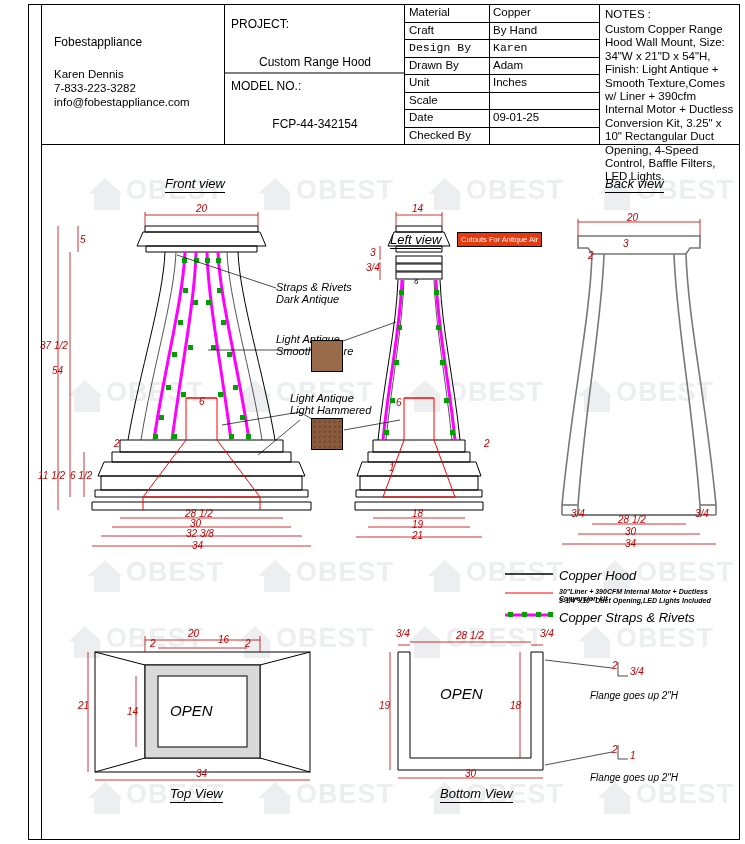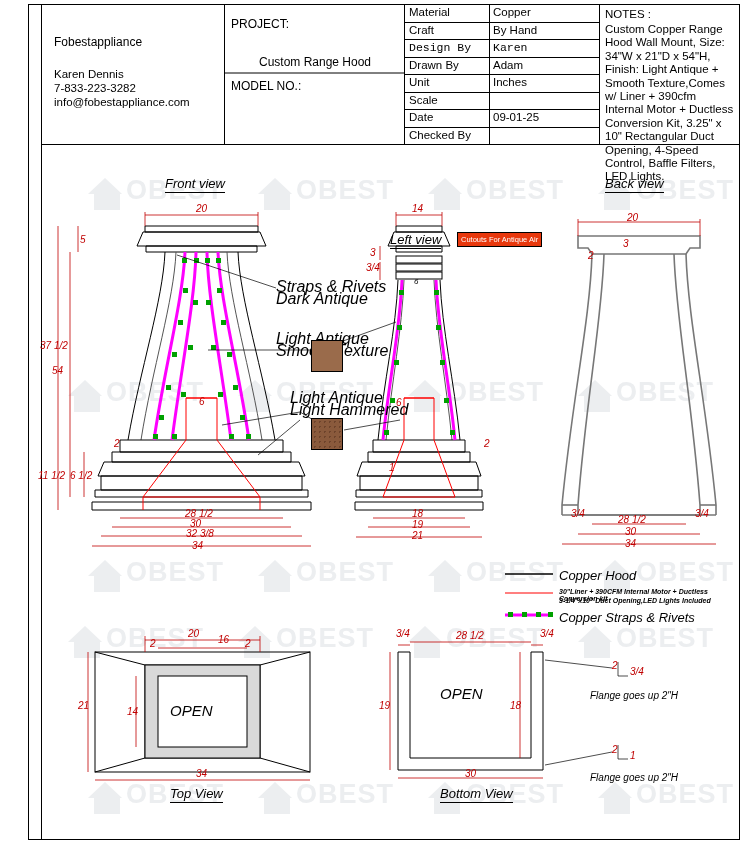--- a/index.html
+++ b/index.html
@@ -33,21 +33,21 @@
   #notesBody{position:absolute;left:5px;top:18px;width:132px;font-size:11.5px;line-height:13.4px;}
   
   .wm{position:absolute;font-size:27px;font-weight:bold;color:#eceef0;letter-spacing:1px;white-space:nowrap;}
   .wmhouse{position:absolute;width:0;height:0;border-left:17px solid transparent;border-right:17px solid transparent;border-bottom:16px solid #eceef0;}
   .wmbody{position:absolute;width:26px;height:16px;background:#eceef0;}
   
   .vtitle{position:absolute;font-style:italic;font-size:13px;color:#000;border-bottom:1px solid #000;padding-bottom:1px;}
   
   .dim{position:absolute;font-size:10px;color:#c00000;font-style:italic;}
   .dimblk{position:absolute;font-size:10px;color:#000;font-style:italic;}
-  .note-txt{position:absolute;font-size:16px;font-style:italic;color:#000;line-height:12px;}
+  .note-txt{position:absolute;font-size:11px;font-style:italic;color:#000;line-height:12px;}
   .legend-txt{position:absolute;font-size:13px;font-style:italic;color:#000;}
   .legend-small{position:absolute;font-size:7px;font-weight:bold;font-style:italic;color:#000;}
   .cutout{position:absolute;background:#e8380d;color:#fff;font-size:7.5px;padding:2px 3px;border:1px solid #000;white-space:nowrap;}
   .opentxt{position:absolute;font-style:italic;font-size:15px;color:#000;}
   .flangetxt{position:absolute;font-size:10px;font-style:italic;color:#000;}
   svg{position:absolute;left:0;top:0;overflow:visible;}
 </style>
 </head>
 <body>
 
@@ -133,20 +133,21 @@
       </div>
     </div>
 
     <div class="tb-col" id="tb-project">
       <div id="projLabel">PROJECT:</div>
       <div id="projValue">Custom Range Hood</div>
       <svg width="180" height="140">
           <line x1="0" y1="68" x2="180" y2="68" stroke="#000" stroke-width="1"></line>
         </svg>
       <div id="modelLabel">MODEL NO.:</div>
+      <div id="modelValue">FCP-44-342154</div>
     </div>
 
     <div class="tb-col" id="tb-specs">
       <div class="spec-div"></div>
       <div class="spec-row" style="top:0px;">
         <span class="spec-k">Material</span>
         <span class="spec-v">Copper</span>
         </div>
       <div class="spec-row" style="top:17.5px;">
         <span class="spec-k">Craft</span>

